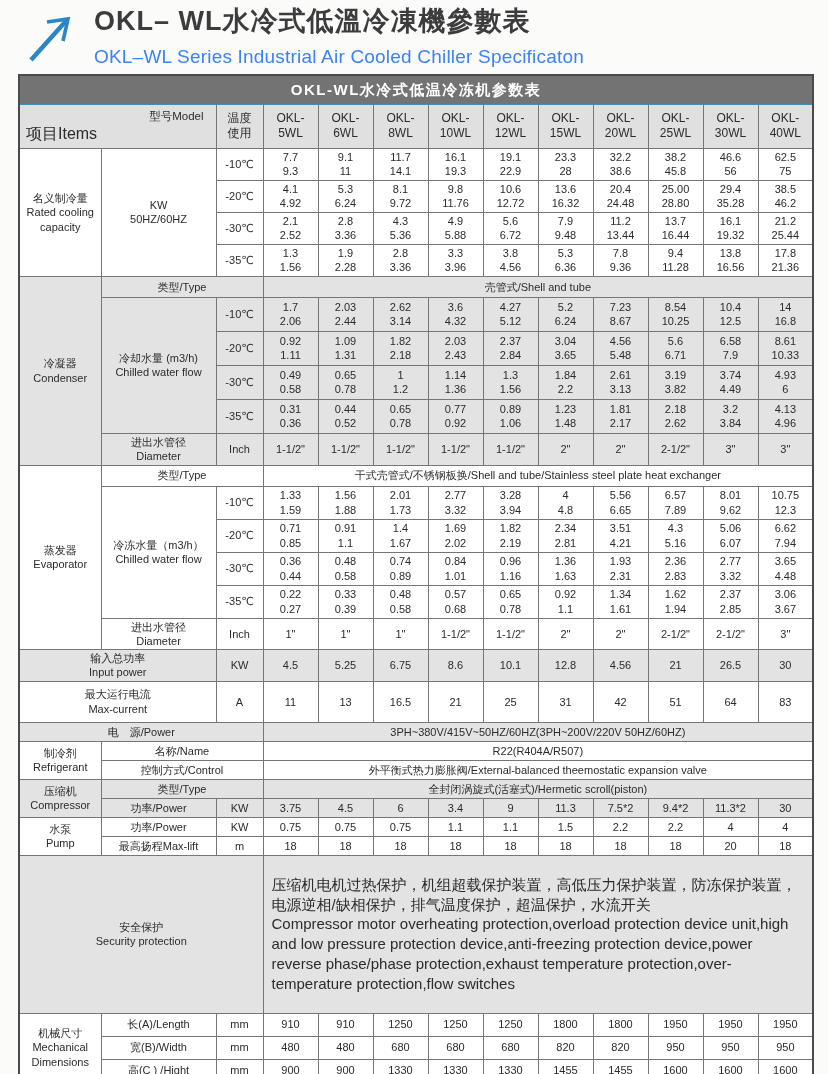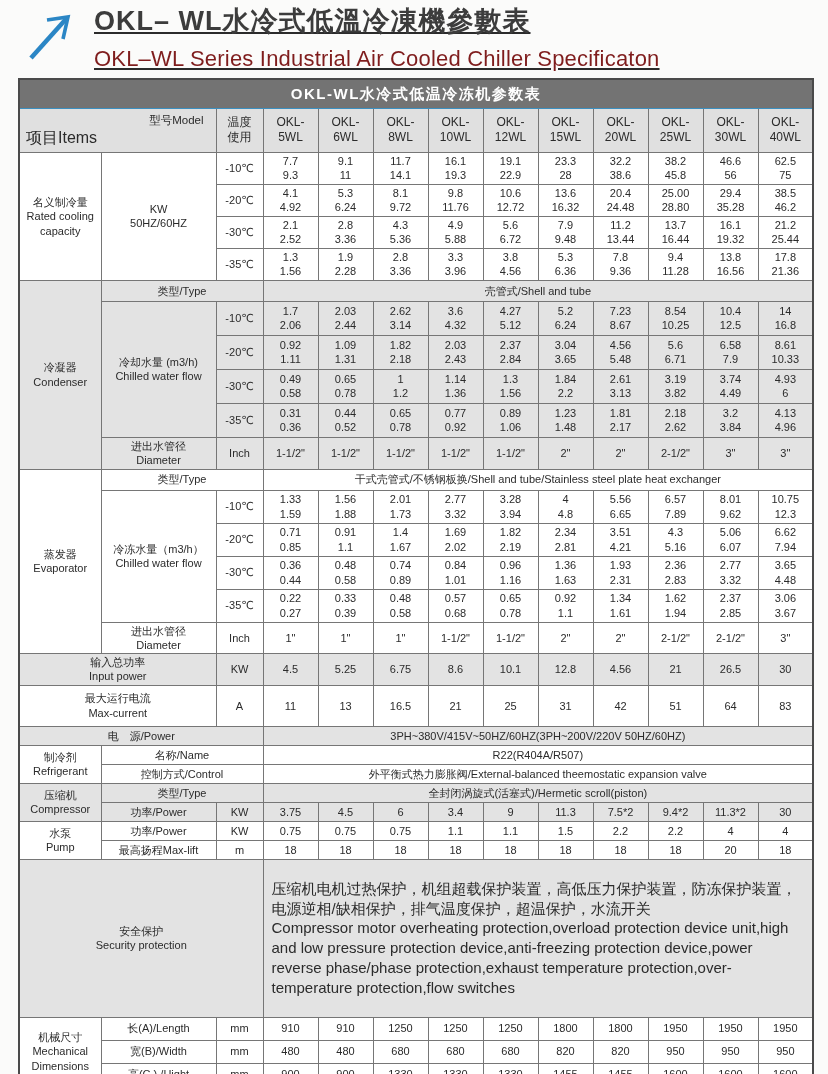--- a/index.html
+++ b/index.html
@@ -4,24 +4,24 @@
 <style>
   html,body{margin:0;padding:0;}
   body{
     width:828px;height:1074px;
     background:#fbfbfa;
     font-family:"Liberation Sans","DejaVu Sans",sans-serif;
     color:#2b2b2b;
     overflow:hidden;
   }
   
-  .page-header{display:flex;align-items:flex-start;gap:12px;padding:6px 0 0 24px;text-decoration:underline;}
+  .page-header{display:flex;align-items:flex-end;gap:12px;padding:6px 0 0 24px;}
   .logo{width:58px;height:58px;flex:0 0 auto;margin-top:2px;}
   .titles .zh{font-size:27px;font-weight:bold;color:#3c3c3c;letter-spacing:1px;line-height:1.15;}
-  .titles .en{font-size:22px;color:#7f1d1d;letter-spacing:.2px;margin-top:9px;}
+  .titles .en{font-size:19px;color:#3b82f6;letter-spacing:.2px;margin-top:9px;}
   
   table{
     border-collapse:collapse;table-layout:fixed;
     width:792px;margin:6px 0 0 18px;
     border:2px solid #4a4a4a;
   }
   td{
     border:1px solid #767676;
     text-align:center;vertical-align:middle;
     font-size:11px;line-height:1.3;

